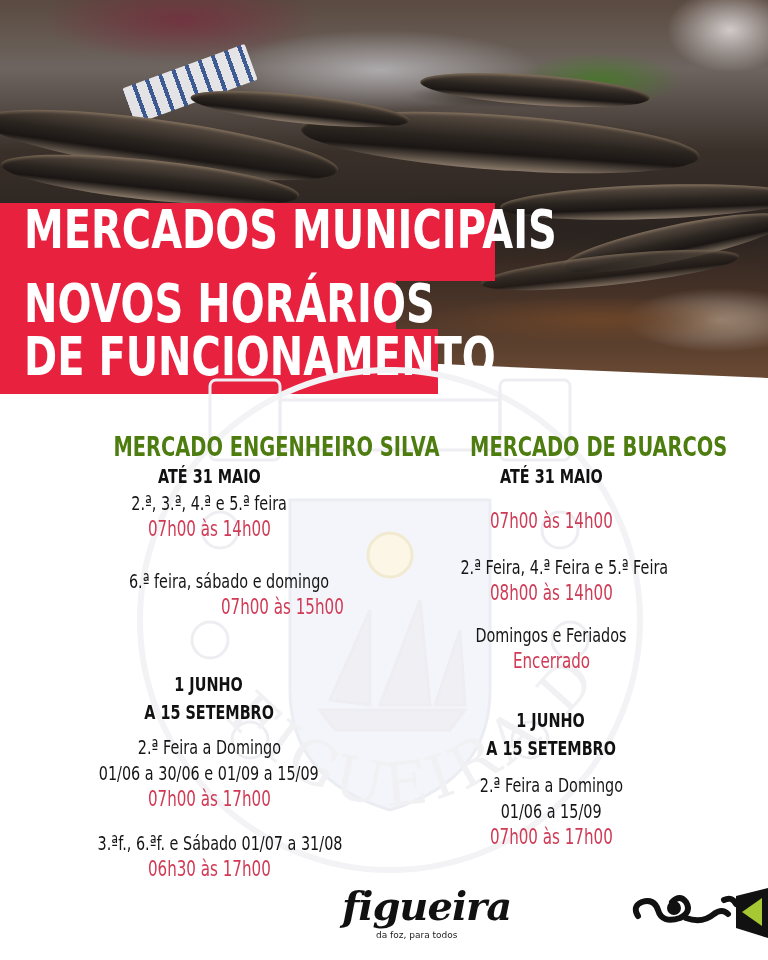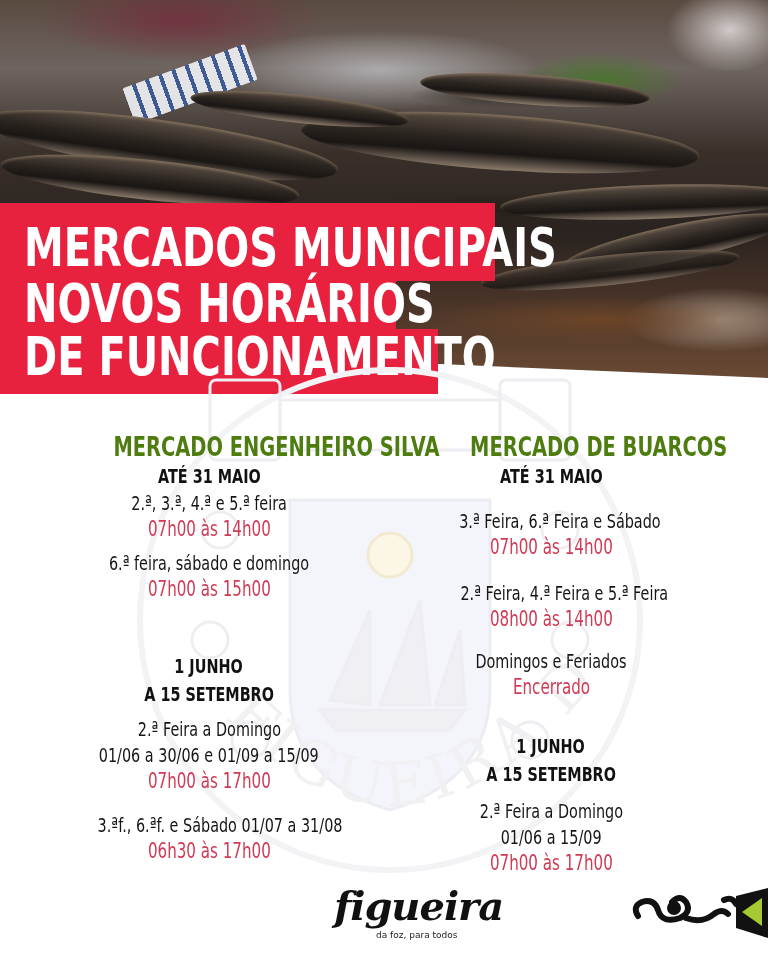--- a/index.html
+++ b/index.html
@@ -38,21 +38,21 @@
   
   .banner { position:absolute; left:0; top:203px; }
   .banner-line {
     display:block; background:#e8213f; color:#ffffff;
     font-family:"DejaVu Sans", sans-serif; font-weight:bold;
     text-transform:uppercase; letter-spacing:0px;
     padding-left:24px; white-space:nowrap;
     transform-origin:left center;
   }
   .banner-line span { display:inline-block; transform:scaleX(0.74); transform-origin:left center; }
-  .bl1 { width:495px; height:78px; padding-top:18px; font-size:54px; line-height:54px; }
+  .bl1 { width:495px; height:78px; font-size:54px; line-height:54px; }
   .bl2 { width:396px; height:48px; font-size:54px; line-height:46px; }
   .bl3 { width:438px; height:65px; font-size:54px; line-height:56px; }
 
   
   .watermark { position:absolute; left:120px; top:360px; width:540px; height:520px; opacity:1; pointer-events:none; }
 
   
   .col { position:absolute; top:432px; text-align:center; }
   .col-left { left:50px; width:318px; }
   .col-right { left:420px; width:262px; }
@@ -71,21 +71,21 @@
     font-size:20px; line-height:26px;
   }
   .hours {
     color:#d03a55; font-family:"DejaVu Sans", sans-serif; font-weight:normal;
     font-size:21px; line-height:26px;
   }
 
   
   .logo-fig { position:absolute; left:322px; top:888px; width:150px; height:60px; }
   .logo-fig .word {
-    position:absolute; left:12px; top:-6px;
+    position:absolute; left:20px; top:-6px;
     font-family:"DejaVu Serif", serif; font-style:italic; font-weight:bold;
     font-size:40px; color:#111; letter-spacing:-1px;
   }
   .logo-fig .tagline {
     position:absolute; left:54px; top:42px; font-size:9px; color:#222;
     font-family:"DejaVu Sans", sans-serif;
   }
   .ornament { position:absolute; left:628px; top:888px; width:140px; height:50px; }
 </style>
 </head>
@@ -133,21 +133,21 @@
 </svg>
 
 <div class="col col-left">
   <div class="market-title"><span class="cond">MERCADO ENGENHEIRO SILVA</span></div>
   <div class="period" style="margin-top:0px;"><span class="cond">ATÉ 31 MAIO</span></div>
 
   <div style="margin-top:0;">
     <div class="days"><span class="cond">2.ª, 3.ª, 4.ª e 5.ª feira</span></div>
     <div class="hours"><span class="cond">07h00 às 14h00</span></div>
   </div>
-  <div style="margin-top:8px;">
+  <div style="margin-top:26px;text-align:right;">
     <div class="days"><span class="cond">6.ª feira, sábado e domingo</span></div>
     <div class="hours"><span class="cond">07h00 às 15h00</span></div>
   </div>
 
   <div style="margin-top:50px;">
     <div class="period"><span class="cond">1 JUNHO</span></div>
     <div class="period"><span class="cond">A 15 SETEMBRO</span></div>
   </div>
 
   <div style="margin-top:8px;">
@@ -159,21 +159,20 @@
     <div class="days"><span class="cond">3.ªf., 6.ªf. e Sábado 01/07 a 31/08</span></div>
     <div class="hours"><span class="cond">06h30 às 17h00</span></div>
   </div>
 </div>
 
 <div class="col col-right">
   <div class="market-title"><span class="cond">MERCADO DE BUARCOS</span></div>
   <div class="period"><span class="cond">ATÉ 31 MAIO</span></div>
 
   <div style="margin-top:18px;">
-    <div class="days"><span class="cond">3.ª Feira, 6.ª Feira e Sábado</span></div>
     <div class="hours"><span class="cond">07h00 às 14h00</span></div>
   </div>
   <div style="margin-top:20px;">
     <div class="days"><span class="cond">2.ª Feira, 4.ª Feira e 5.ª Feira</span></div>
     <div class="hours"><span class="cond">08h00 às 14h00</span></div>
   </div>
   <div style="margin-top:16px;">
     <div class="days"><span class="cond">Domingos e Feriados</span></div>
     <div class="hours"><span class="cond">Encerrado</span></div>
   </div>

